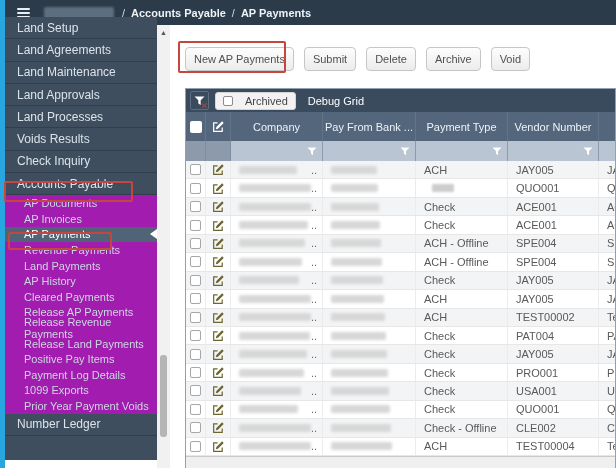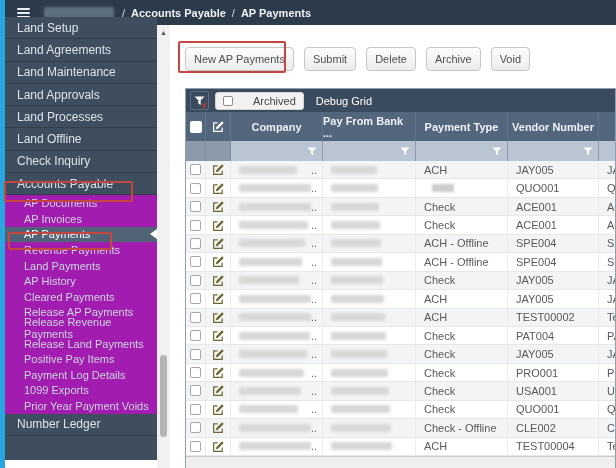--- a/index.html
+++ b/index.html
@@ -35,29 +35,29 @@
   .content{position:absolute;left:170px;top:25px;width:446px;height:443px;background:#fff;}
   .actions{position:absolute;left:15px;top:22px;display:flex;gap:10px;}
   .btn{font-size:11px;color:#4f4f4f;padding:5px 8px;background:linear-gradient(#fdfdfd,#ececec);border:1px solid #c6c6c6;border-radius:4px;cursor:pointer;white-space:nowrap;}
 
   
   .grid{position:absolute;left:15px;top:63px;width:431px;height:380px;overflow:hidden;border:1px solid #91a0b0;border-bottom:none;}
   .grid-inner{width:523px;}
   .gtoolbar{width:523px;height:23px;background:#3b4b5e;display:flex;align-items:center;padding-left:4px;gap:6px;}
   .fclear{position:relative;width:19px;height:19px;background:#3b4b5e;border:1px solid #5d6e80;border-radius:2px;display:flex;align-items:center;justify-content:center;cursor:pointer;}
   .fclear .x{position:absolute;right:0;bottom:-2px;color:#d03a2f;font-size:9px;font-weight:700;line-height:9px;}
-  .archbtn{display:flex;align-items:center;gap:20px;background:#f2f2f2;border:1px solid #d5d5d5;border-radius:3px;padding:2px 7px;font-size:11px;color:#444;cursor:pointer;height:18px;}
+  .archbtn{display:flex;align-items:center;gap:12px;background:#f2f2f2;border:1px solid #d5d5d5;border-radius:3px;padding:2px 7px;font-size:11px;color:#444;cursor:pointer;height:18px;}
   .cbox{width:10px;height:10px;background:#fff;border:1px solid #8b8b8b;border-radius:2px;}
   .debug{color:#fff;font-size:11px;margin-left:6px;cursor:pointer;}
 
   .ghead{display:flex;height:29px;background:#53667c;}
   .gfilter{display:flex;height:20px;background:#8c9aac;}
   .gcell{flex:none;}
   .c-cb{width:20px;}.c-edit{width:25px;}.c-company{width:92px;}.c-bank{width:93px;}.c-ptype{width:92px;}.c-vendor{width:91px;}.c-vname{width:110px;}
-  .hcell{display:flex;align-items:center;justify-content:center;color:#edf2f7;font-size:11px;font-weight:700;border-right:1px solid #60748a;}
+  .hcell{display:flex;align-items:center;justify-content:center;color:#edf2f7;font-size:11px;font-weight:400;border-right:1px solid #60748a;}
   .hcheck{width:12px;height:12px;background:#fff;border-radius:2px;}
   .fcell{display:flex;align-items:center;justify-content:flex-end;padding-right:5px;background:#b9c5d2;border-right:1px solid #8c9aac;}
   .fcell.dark{background:#8c9aac;border-right:1px solid #7e8d9f;}
 
   .grow{display:flex;height:18.44px;align-items:center;background:#fff;border-bottom:1px solid #e7e7e7;}
   .grow.odd{background:#f2f4f6;}
   .dcell{display:flex;align-items:center;height:100%;border-right:1px solid #ececec;overflow:hidden;}
   .dcell.txt{padding-left:8px;font-size:11px;color:#595959;white-space:nowrap;}
   .rowcheck{width:11px;height:11px;background:#fff;border:1px solid #a7a7a7;border-radius:2px;margin:0 auto;cursor:pointer;}
   .center{justify-content:center;}
@@ -95,21 +95,21 @@
         <span class="bc-item">AP Payments</span>
       </nav>
   </header>
 
   <aside class="sidebar">
       <div class="nav-main">Land Setup</div>
       <div class="nav-main">Land Agreements</div>
       <div class="nav-main">Land Maintenance</div>
       <div class="nav-main">Land Approvals</div>
       <div class="nav-main">Land Processes</div>
-      <div class="nav-main">Land Offline</div>
+      <div class="nav-main">Voids Results</div>
       <div class="nav-main">Check Inquiry</div>
       <div class="nav-main">Accounts Payable</div>
       <div class="submenu">
         <div class="nav-sub">AP Documents</div>
         <div class="nav-sub">AP Invoices</div>
         <div class="nav-sub active">AP Payments<span class="active-arrow"></span></div>
         <div class="nav-sub">Revenue Payments</div>
         <div class="nav-sub">Land Payments</div>
         <div class="nav-sub">AP History</div>
         <div class="nav-sub">Cleared Payments</div>

